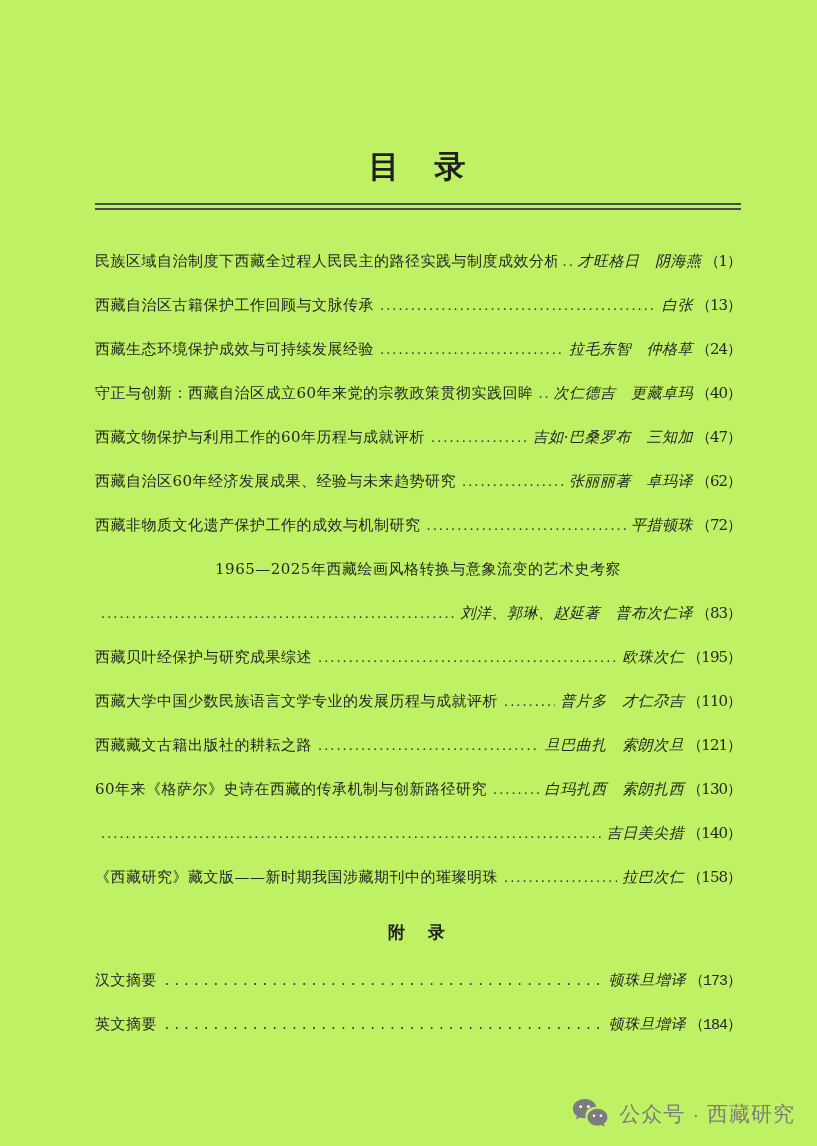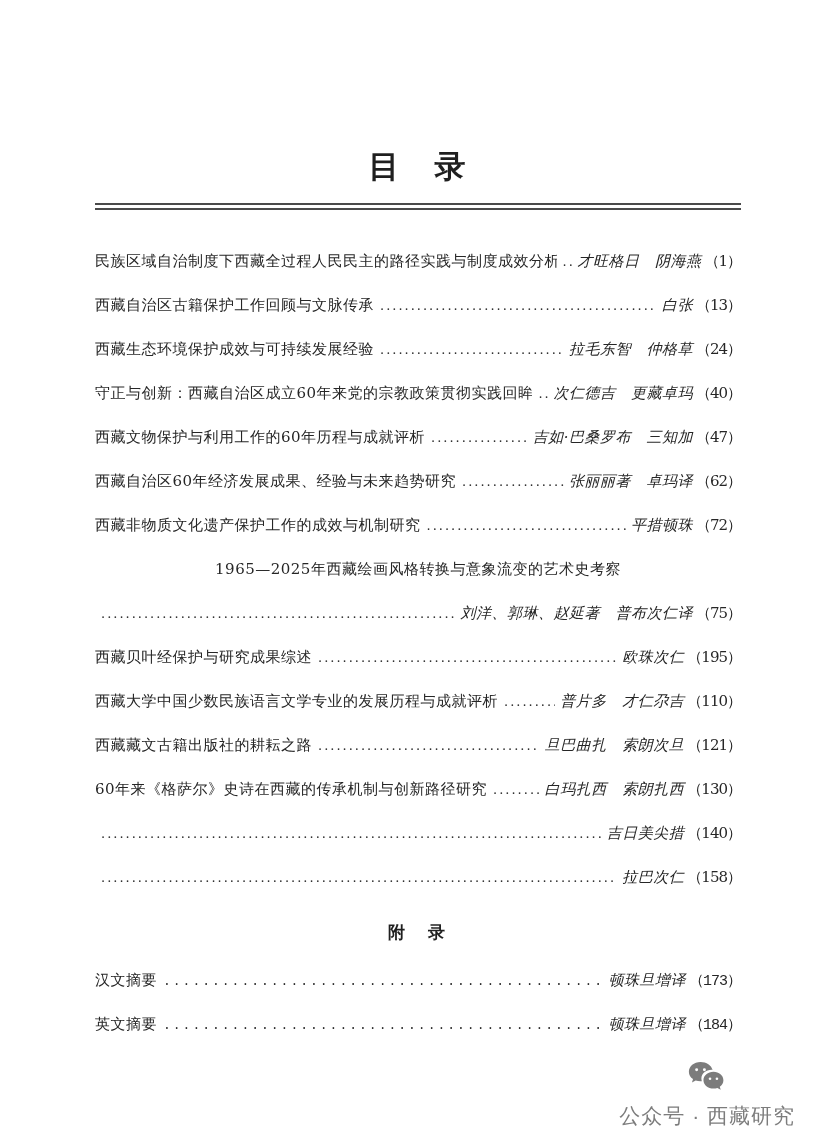--- a/index.html
+++ b/index.html
@@ -1,20 +1,20 @@
 <!DOCTYPE html>
 <html><head>
 <meta charset="utf-8">
 <style>
   html,body{margin:0;padding:0;background:#e8e8e8;}
   .page{
     position:relative;
     width:817px;height:1146px;
     margin:0 auto;
-    background:#ffffff;
+    background:#bef264;
     overflow:hidden;
     font-family:"DejaVu Serif","Liberation Serif",serif;
     color:#262626;
   }
   .content{
     position:absolute;
     left:95px;top:0;
     width:646px;
   }
   .doc-title{
@@ -72,21 +72,20 @@
   .watermark{
     position:absolute;
     right:22px;bottom:16px;
     display:flex;
     align-items:center;
     gap:9px;
     color:#7c7c7c;
     font-family:"Liberation Sans","DejaVu Sans",sans-serif;
     font-size:21px;
     letter-spacing:1px;
-    flex-direction:column;
   }
   .wm-icon{display:block;}
 </style>
 </head>
 <body>
 
 <div class="page">
   <div class="content">
 
     <h1 class="doc-title">目　录</h1>
@@ -143,21 +142,21 @@
         <span class="p">（72）</span>
       </div>
 
       <div class="toc-row title-only">
         <span class="t">1965—2025年西藏绘画风格转换与意象流变的艺术史考察</span>
       </div>
 
       <div class="toc-row">
         <span class="leader">................................................................................................................................................................</span>
         <span class="a">刘洋、郭琳、赵延著　普布次仁译</span>
-        <span class="p">（75）</span>
+        <span class="p">（83）</span>
       </div>
 
       <div class="toc-row">
         <span class="t">西藏贝叶经保护与研究成果综述</span>
         <span class="leader">................................................................................................................................................................</span>
         <span class="a">欧珠次仁</span>
         <span class="p">（195）</span>
       </div>
 
       <div class="toc-row">
@@ -181,20 +180,21 @@
         <span class="p">（130）</span>
       </div>
 
       <div class="toc-row">
         <span class="leader">................................................................................................................................................................</span>
         <span class="a">吉日美尖措</span>
         <span class="p">（140）</span>
       </div>
 
       <div class="toc-row">
+        <span class="t">《西藏研究》藏文版——新时期我国涉藏期刊中的璀璨明珠</span>
         <span class="leader">................................................................................................................................................................</span>
         <span class="a">拉巴次仁</span>
         <span class="p">（158）</span>
       </div>
 
     </div>
 
     <h2 class="appendix-heading">附　录</h2>
 
     <div class="appendix-list">

